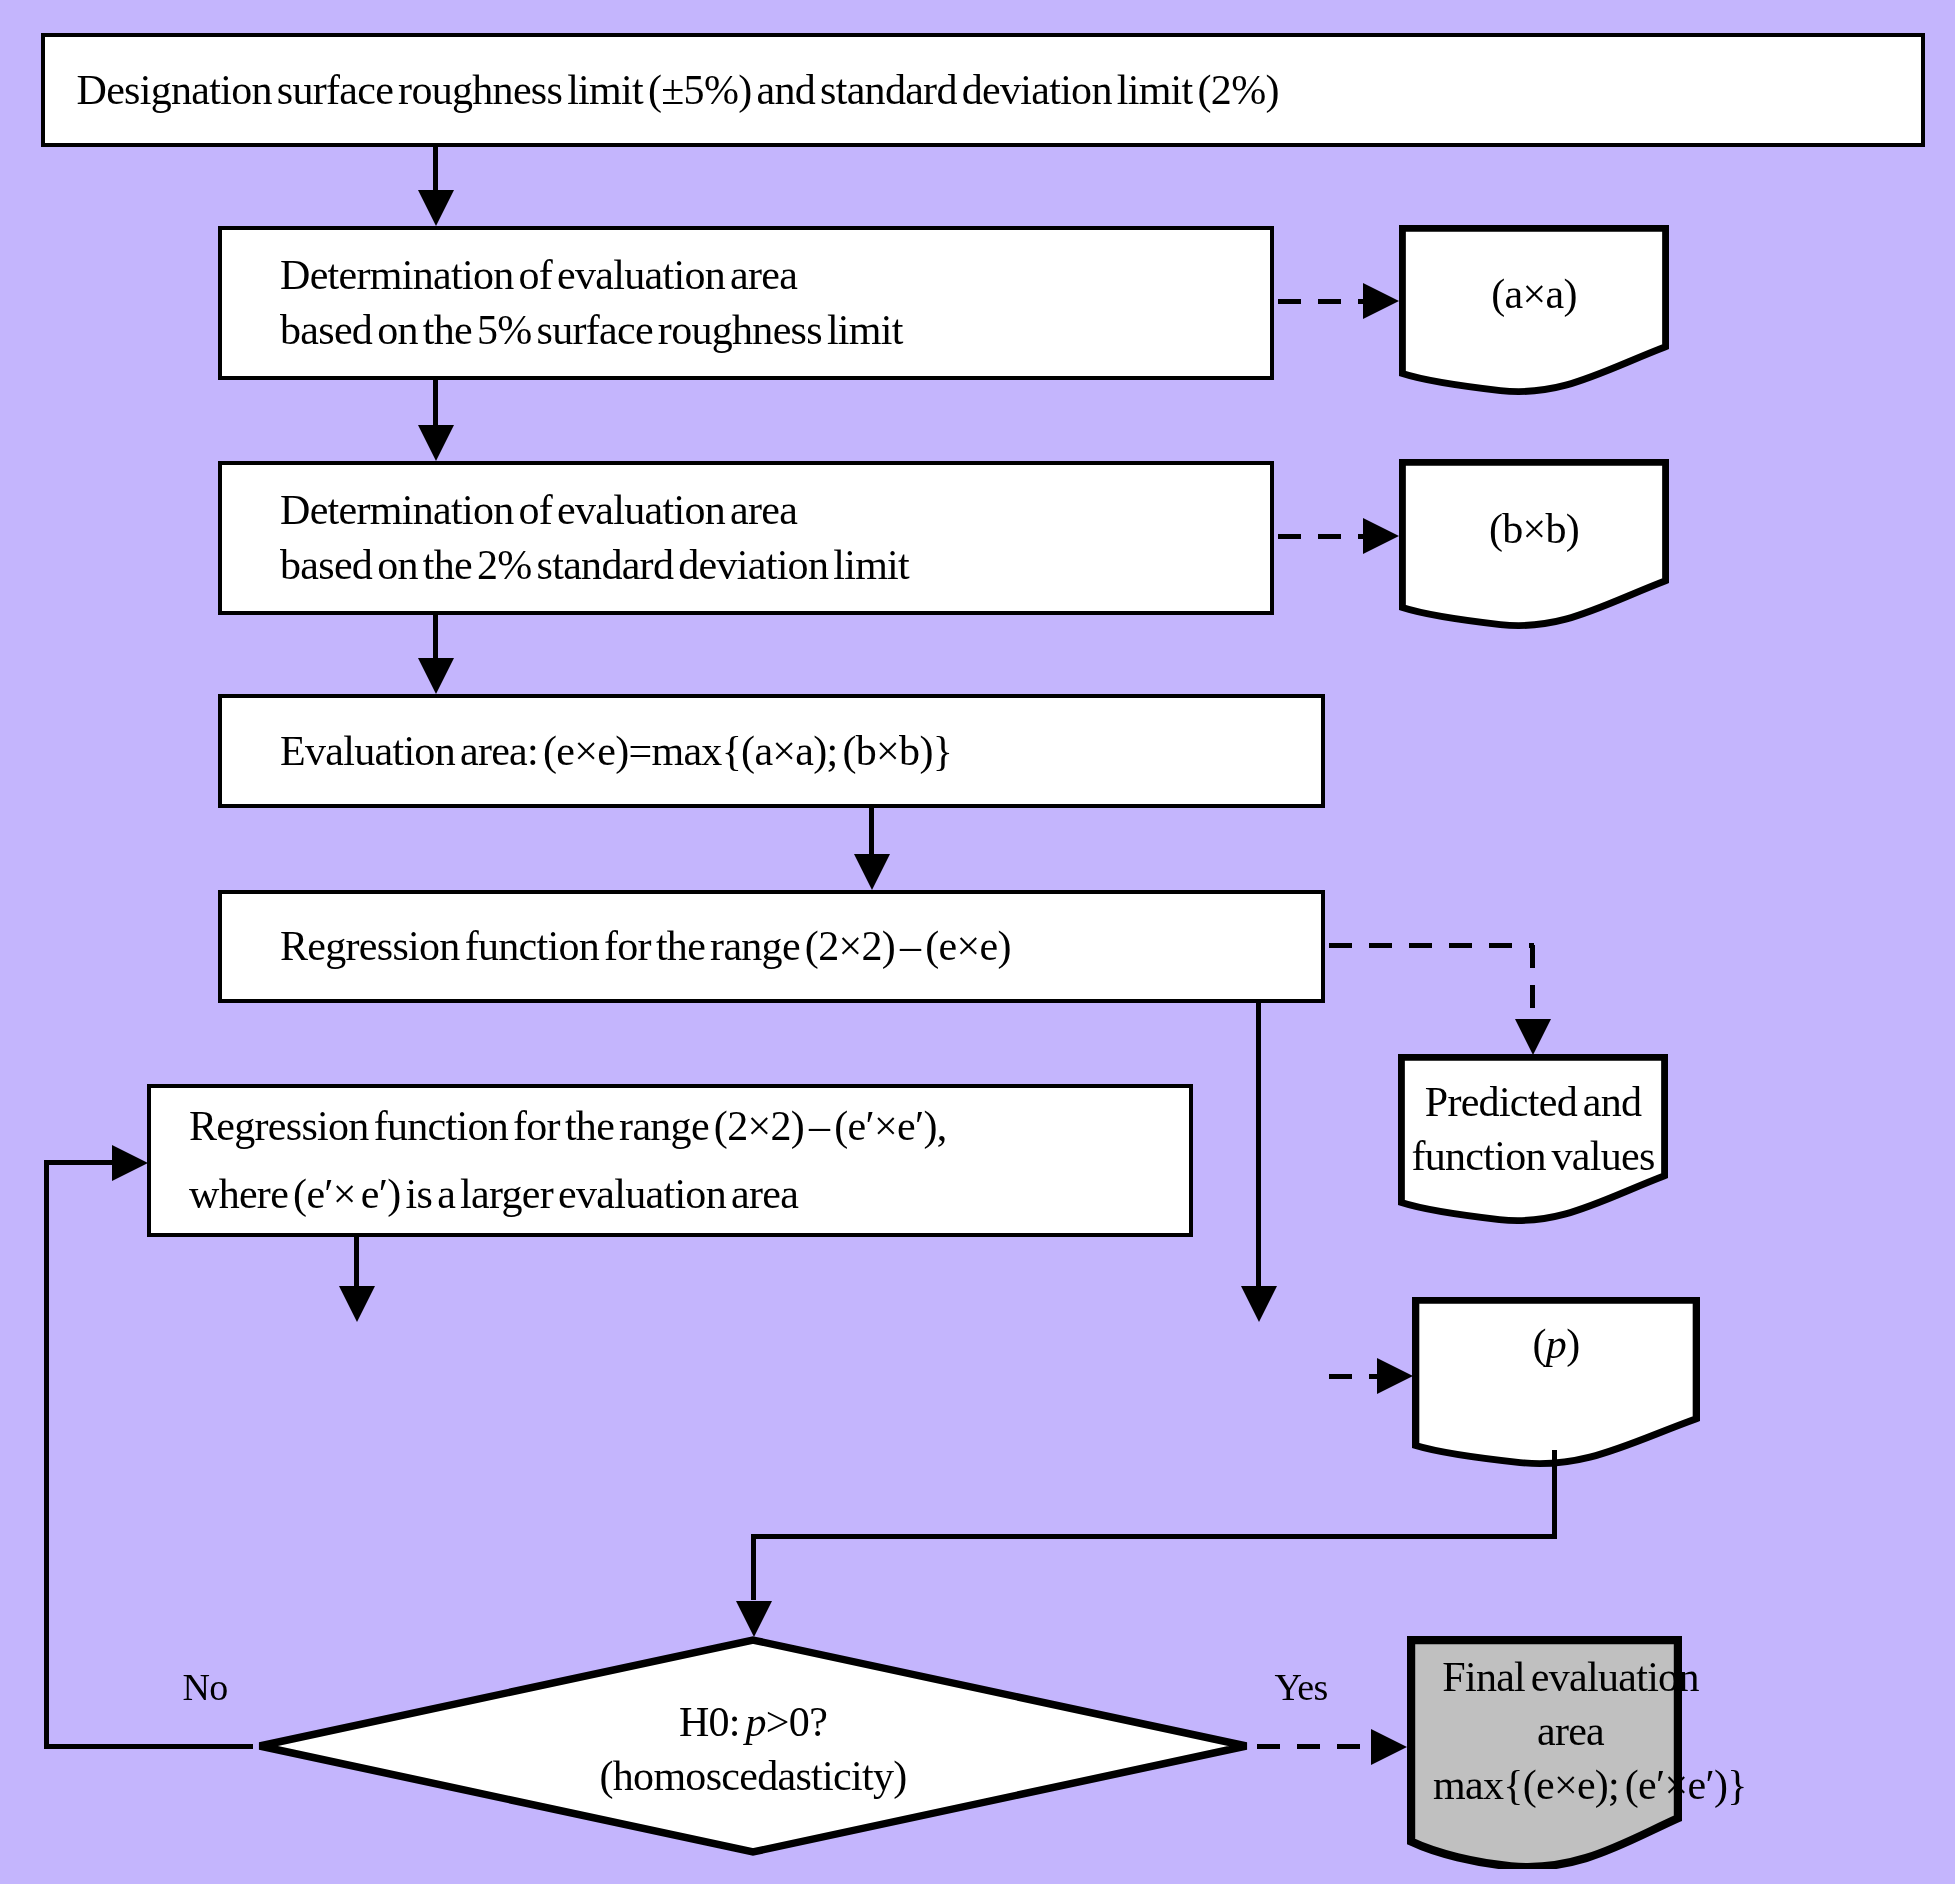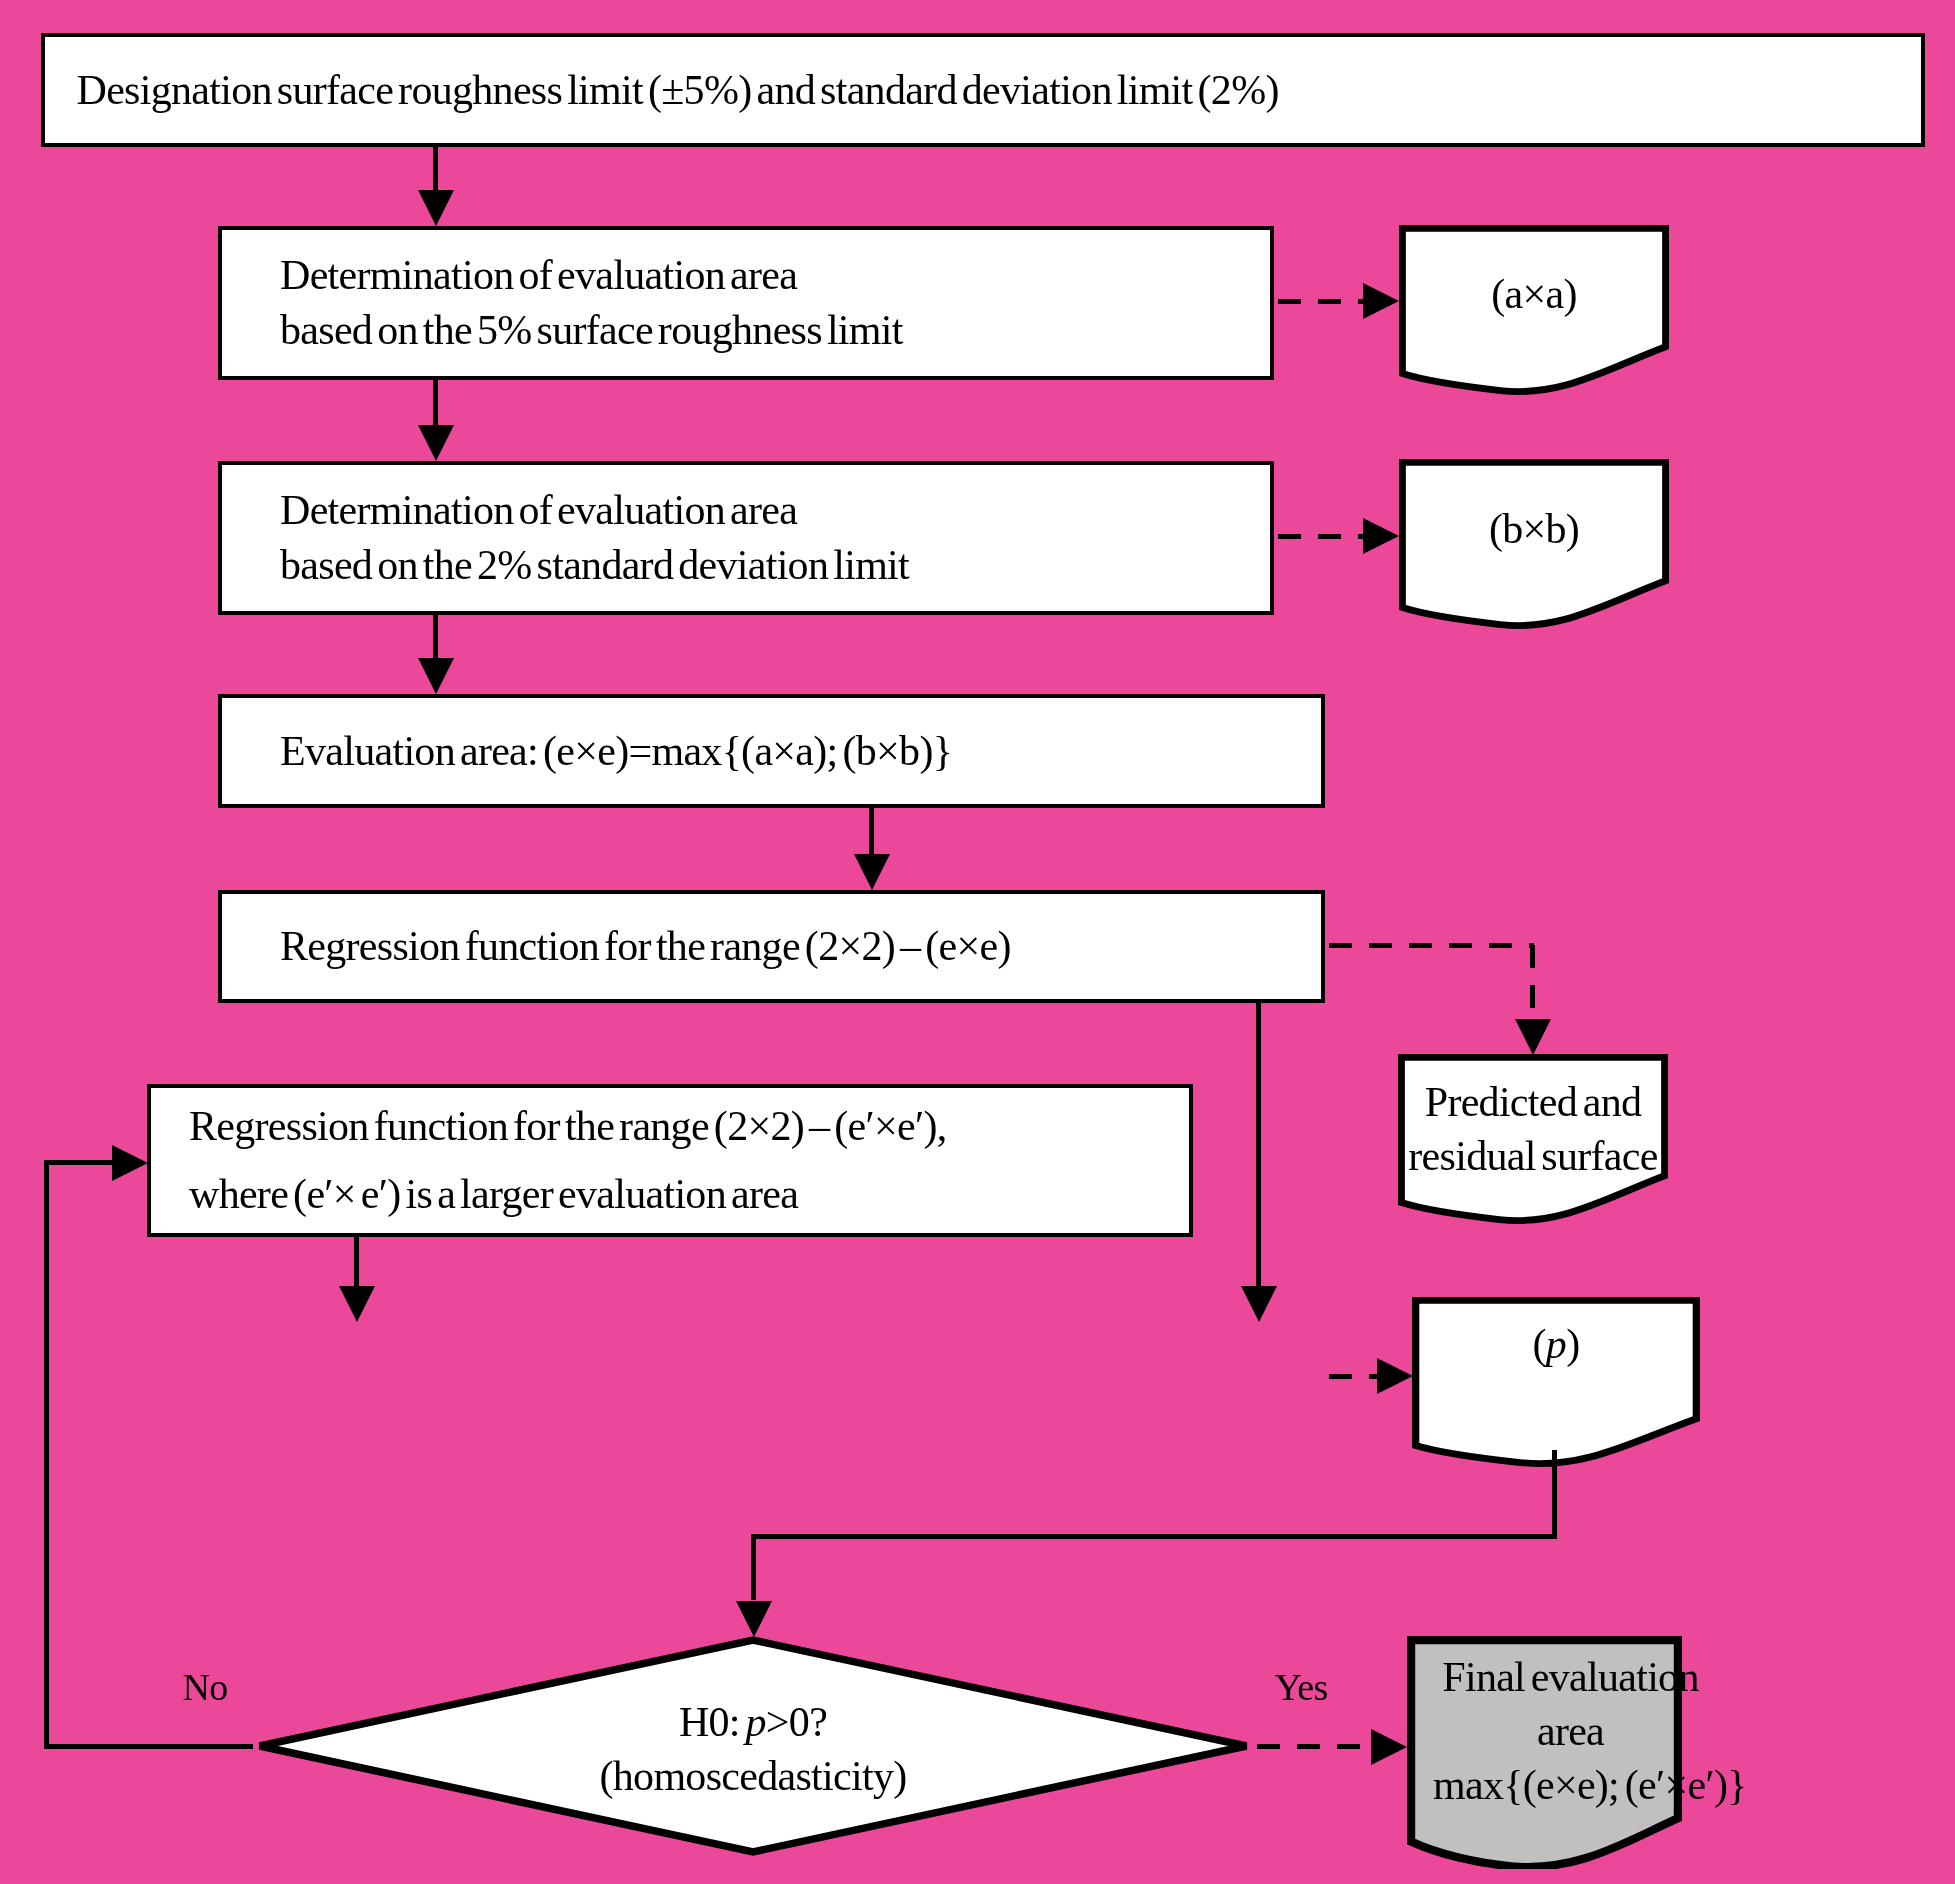--- a/index.html
+++ b/index.html
@@ -1,16 +1,16 @@
 <!DOCTYPE html>
 <html style="font-size:11px"><head>
 <meta charset="utf-8">
 <style>
   html,body{margin:0;padding:0;background:#fff;}
-  #canvas{position:relative;width:1955px;height:1884px;background:#ec4899;overflow:hidden;
+  #canvas{position:relative;width:1955px;height:1884px;background:#c4b5fd;overflow:hidden;
           font-family:"Liberation Serif","DejaVu Serif",serif;color:#000;}
   .node{position:absolute;border:4.8px solid #000;background:#fff;box-sizing:border-box;
         display:flex;flex-direction:column;justify-content:center;
         font-size:42px;line-height:1.30;letter-spacing:-0.7px;word-spacing:-4.8px;white-space:nowrap;}
   .vline{position:absolute;width:4.8px;background:#000;}
   .hline{position:absolute;height:4.8px;background:#000;}
   .dash-h{position:absolute;height:4.8px;background:repeating-linear-gradient(90deg,#000 0 23px,transparent 23px 40px);}
   .dash-v{position:absolute;width:4.8px;background:repeating-linear-gradient(180deg,#000 0 23px,transparent 23px 40px);}
   .head-down{position:absolute;width:0;height:0;border-left:18px solid transparent;
              border-right:18px solid transparent;border-top:36px solid #000;}
@@ -80,21 +80,21 @@
 
   <div class="dash-h" style="left:1329px;top:943px;width:205px;"></div>
   <div class="dash-v" style="left:1530px;top:945px;height:74px;"></div>
   <div class="head-down" style="left:1515px;top:1019px;"></div>
 
   <svg class="docshape" style="left:1398px;top:1054px;" width="270" height="171" viewBox="0 0 394 250" preserveAspectRatio="none">
     <path d="M5,5 H389 V178 C300,212 236,252 148,242 C96,236 42,229 5,217 Z" fill="#ffffff" stroke="#000000" stroke-width="10"></path>
   </svg>
   <div class="doctext" style="left:1398px;top:1076px;width:270px;">
     <div>Predicted and</div>
-    <div>residual surface</div>
+    <div>function values</div>
   </div>
 
   <div class="vline" style="left:1256px;top:1003px;height:283px;"></div>
   <div class="head-down" style="left:1241px;top:1286px;"></div>
 
   <div class="node" style="left:147px;top:1084px;width:1046px;height:153px;padding-left:38px;gap:13px;">
     <div class="ln">Regression function for the range (2×2) – (e′×e′),</div>
     <div class="ln">where (e′× e′) is a larger evaluation area</div>
   </div>
 

